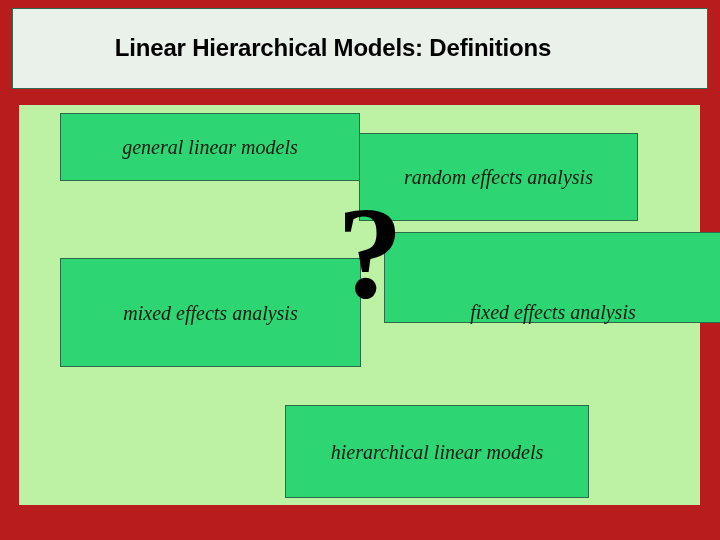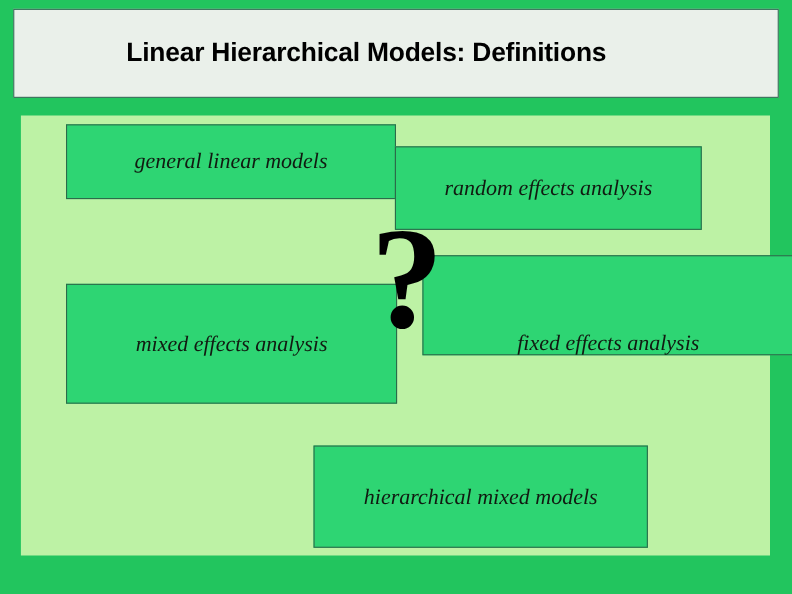--- a/index.html
+++ b/index.html
@@ -6,21 +6,21 @@
   html, body {
     margin: 0;
     padding: 0;
     background: #ffffff;
   }
   #slide {
     position: relative;
     width: 720px;
     height: 540px;
     overflow: hidden;
-    background: #22c55e;
+    background: #b91c1c;
     font-family: "Liberation Sans", sans-serif;
     text-decoration: underline;
     -webkit-font-smoothing: antialiased;
   }
 
   
   #title-box {
     position: absolute;
     left: 12px;
     top: 8px;
@@ -70,21 +70,21 @@
     font-family: "Liberation Serif", serif;
     font-style: italic;
     font-size: 20px;
     color: #111a11;
     white-space: nowrap;
     line-height: 1;
     padding: 0 6px;
   }
 
   #box-general  { left: 60px;  top: 113px; width: 300px; height: 68px; }
-  #box-random   { left: 359px; top: 133px; width: 279px; height: 76px; }
+  #box-random   { left: 359px; top: 133px; width: 279px; height: 88px; }
   #box-fixed    { left: 384px; top: 232px; width: 338px; height: 91px; align-items: flex-end; }
   #box-mixed    { left: 60px;  top: 258px; width: 301px; height: 109px; }
   #box-hier     { left: 285px; top: 405px; width: 304px; height: 93px; }
 
   
   #question-mark {
     position: absolute;
     left: 330px;
     top: 188px;
     width: 80px;
@@ -120,18 +120,18 @@
 
   <div class="concept-box" id="box-fixed">
     <span class="concept-label">fixed effects analysis</span>
   </div>
 
   <div class="concept-box" id="box-mixed">
     <span class="concept-label">mixed effects analysis</span>
   </div>
 
   <div class="concept-box" id="box-hier">
-    <span class="concept-label">hierarchical mixed models</span>
+    <span class="concept-label">hierarchical linear models</span>
   </div>
 
   <div id="question-mark">?</div>
 
 </div>
 
 </body></html>

